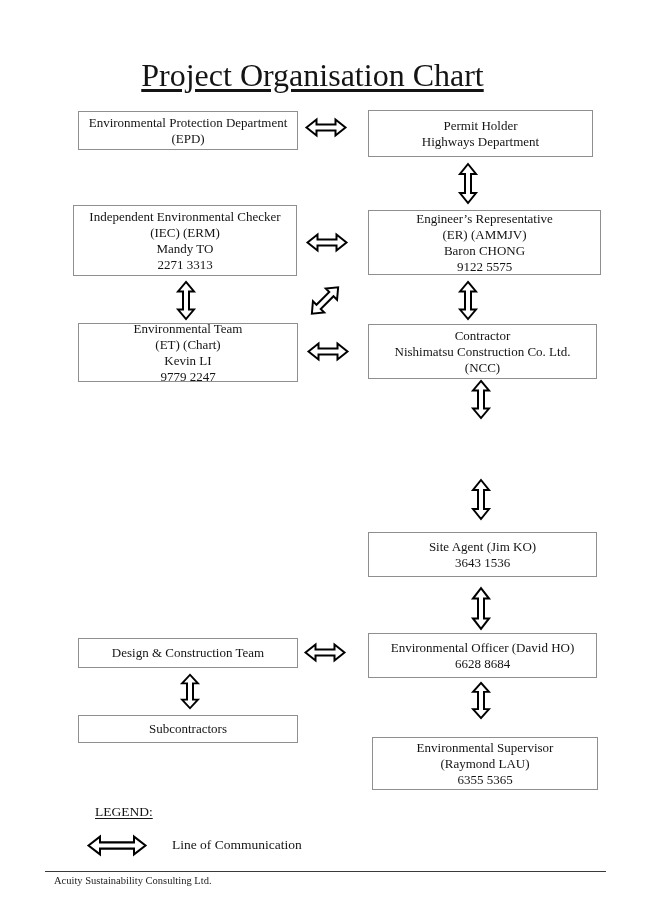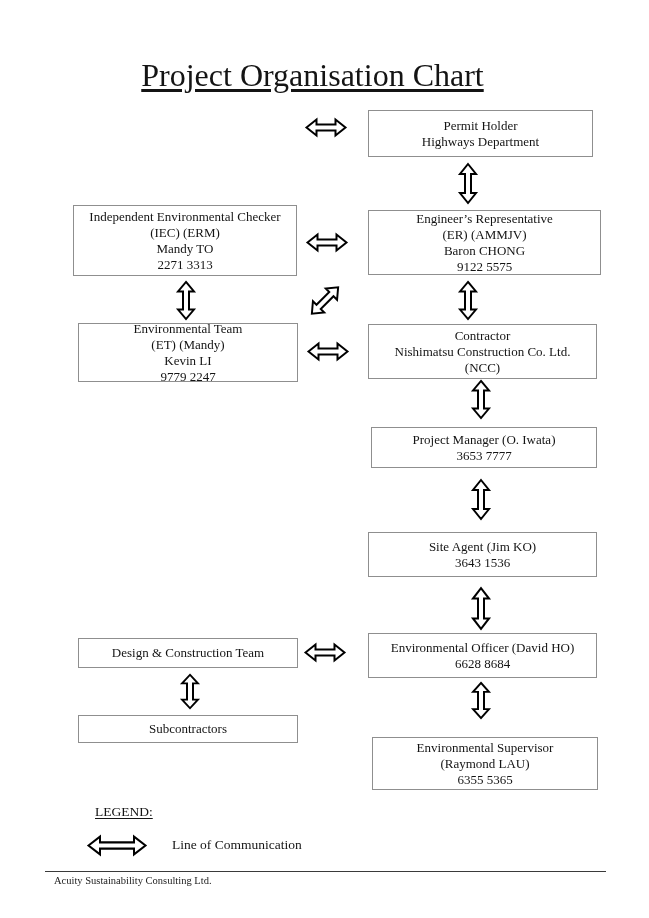--- a/index.html
+++ b/index.html
@@ -80,20 +80,24 @@
     font-size:10.5px;color:#222;margin-left:6px;
   }
 </style>
 </head>
 <body>
 
 <div id="page">
 
   <div class="title">Project Organisation Chart</div>
 
+  <div class="node n-epd">
+    <div>Environmental Protection Department</div>
+    <div>(EPD)</div>
+  </div>
 
   <div class="node n-permit">
     <div>Permit Holder</div>
     <div>Highways Department</div>
   </div>
 
   <div class="node n-iec">
     <div>Independent Environmental Checker</div>
     <div>(IEC) (ERM)</div>
     <div>Mandy TO</div>
@@ -102,35 +106,31 @@
 
   <div class="node n-er">
     <div>Engineer’s Representative</div>
     <div>(ER) (AMMJV)</div>
     <div>Baron CHONG</div>
     <div>9122 5575</div>
   </div>
 
   <div class="node n-et">
     <div>Environmental Team</div>
-    <div>(ET) (Mandy)</div>
+    <div>(ET) (Chart)</div>
     <div>Kevin LI</div>
     <div>9779 2247</div>
   </div>
 
   <div class="node n-ncc">
     <div>Contractor</div>
     <div>Nishimatsu Construction Co. Ltd.</div>
     <div>(NCC)</div>
   </div>
 
-  <div class="node n-pm">
-    <div>Project Manager (O. Iwata)</div>
-    <div>3653 7777</div>
-  </div>
 
   <div class="node n-sa">
     <div>Site Agent (Jim KO)</div>
     <div>3643 1536</div>
   </div>
 
   <div class="node n-dct">
     <div>Design &amp; Construction Team</div>
   </div>
 

